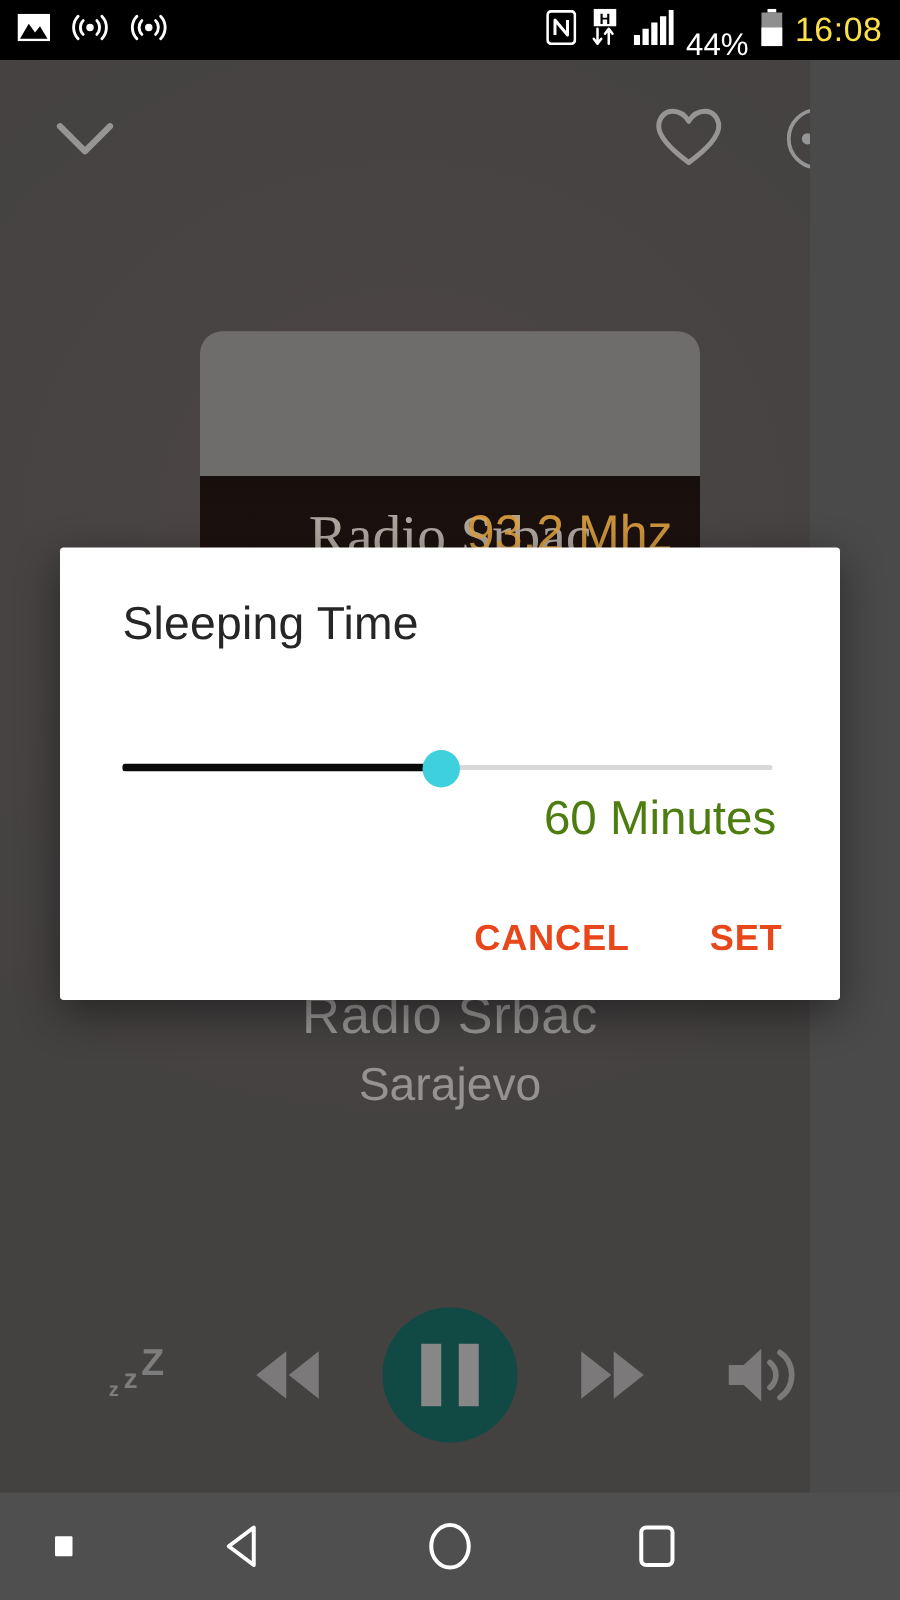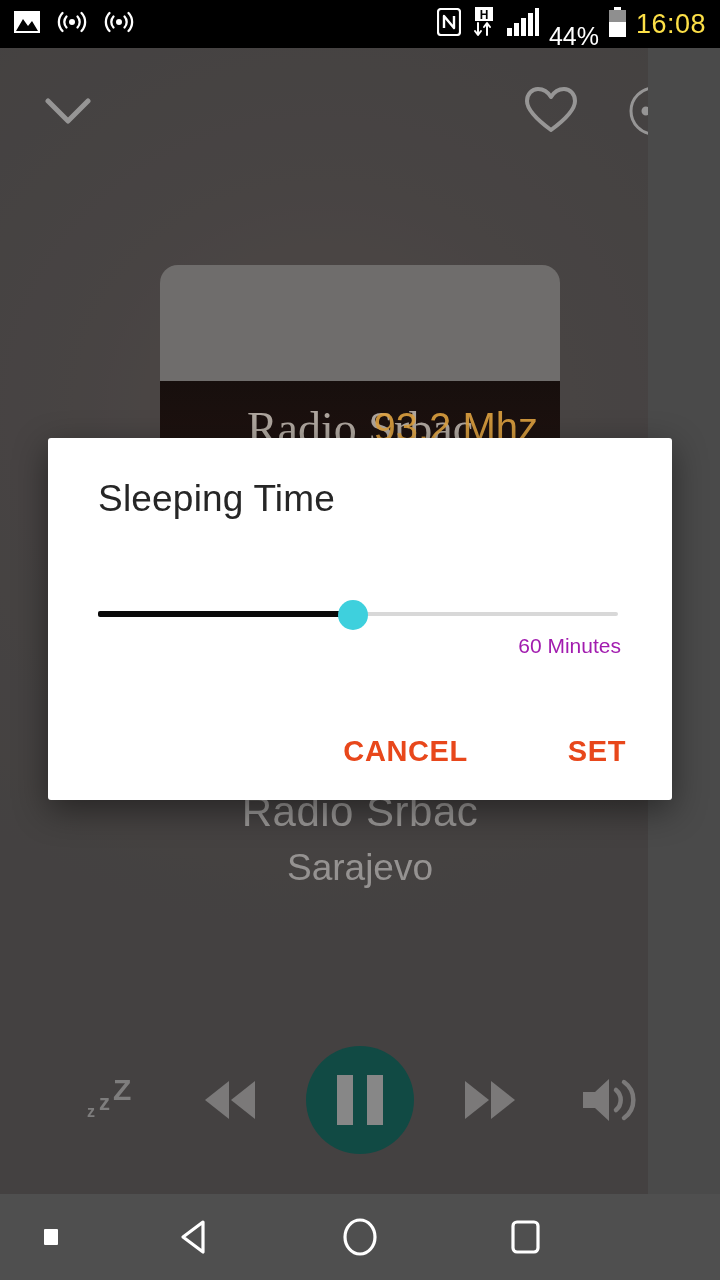--- a/index.html
+++ b/index.html
@@ -162,25 +162,25 @@
     width:255px; height:6px;
     background:#0a0a0a; border-radius:2px;
   }
   #thumb {
     position:absolute; top:2px; left:240px;
     width:30px; height:30px; border-radius:50%;
     background:#3ed0dd;
   }
   #value-label {
     position:absolute; right:51px; top:196px;
-    font-size:21px; color:#a21caf;
+    font-size:38px; color:#4d7c0f;
   }
   #dlg-actions {
     position:absolute; right:44px; bottom:26px;
-    display:flex; align-items:center; gap:96px;
+    display:flex; align-items:center; gap:60px;
   }
   .dlg-btn {
     background:none; border:none;
     font-family:"Liberation Sans", sans-serif;
     font-size:29px; font-weight:bold;
     color:#e8471b; letter-spacing:0.6px;
     cursor:pointer; padding:6px 2px;
   }
 
   

